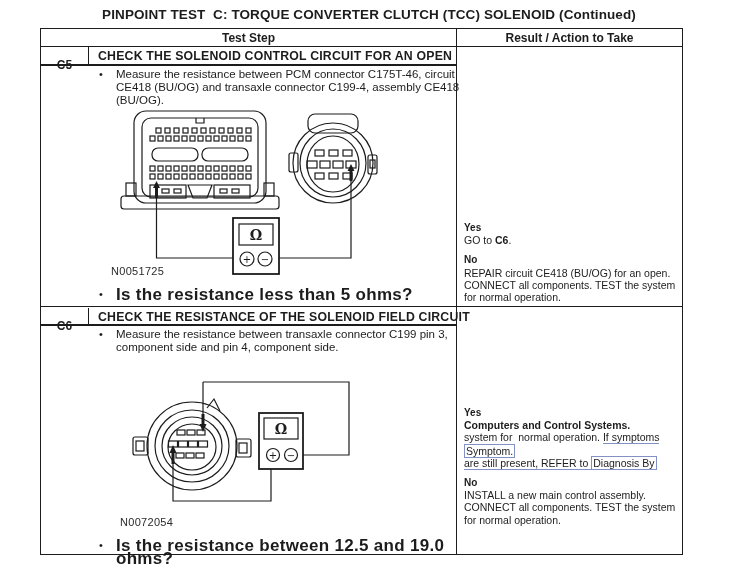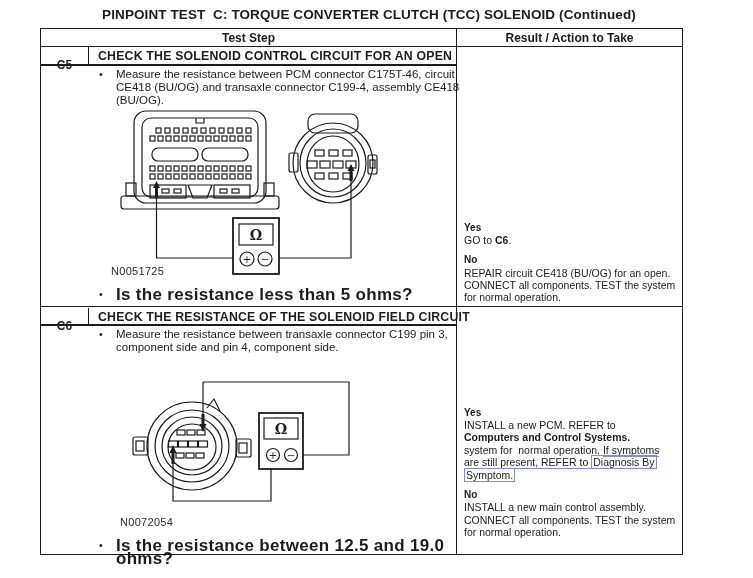--- a/index.html
+++ b/index.html
@@ -243,21 +243,20 @@
 
   <div class="figlabel" style="left:79px; top:487px">N0072054</div>
 
   <div class="bullet-row q" style="left:58px; top:510px; width:374px">
     <span class="b">•</span>
     <span class="btext">Is the resistance between 12.5 and 19.0 ohms?</span>
   </div>
 
   <div class="result" style="top:378px">
     <div class="rlabel">Yes</div>
-    <div>INSTALL a new PCM. REFER to</div>
     <div class="bold">Computers and Control Systems.</div>
     <div><span style="white-space:pre">system for  normal operation. </span><span class="link-u">If symptoms</span></div>
+    <div style="margin-top:1px"><span class="link-box">Symptom.</span></div>
     <div><span class="link-u">are still present, REFER to </span><span class="link-box">Diagnosis By</span></div>
-    <div style="margin-top:1px"><span class="link-box">Symptom.</span></div>
     <div class="rlabel mt">No</div>
     <div>INSTALL a new main control assembly. CONNECT all components. TEST the system for normal operation.</div>
   </div>
 </div>
 
 </body></html>

